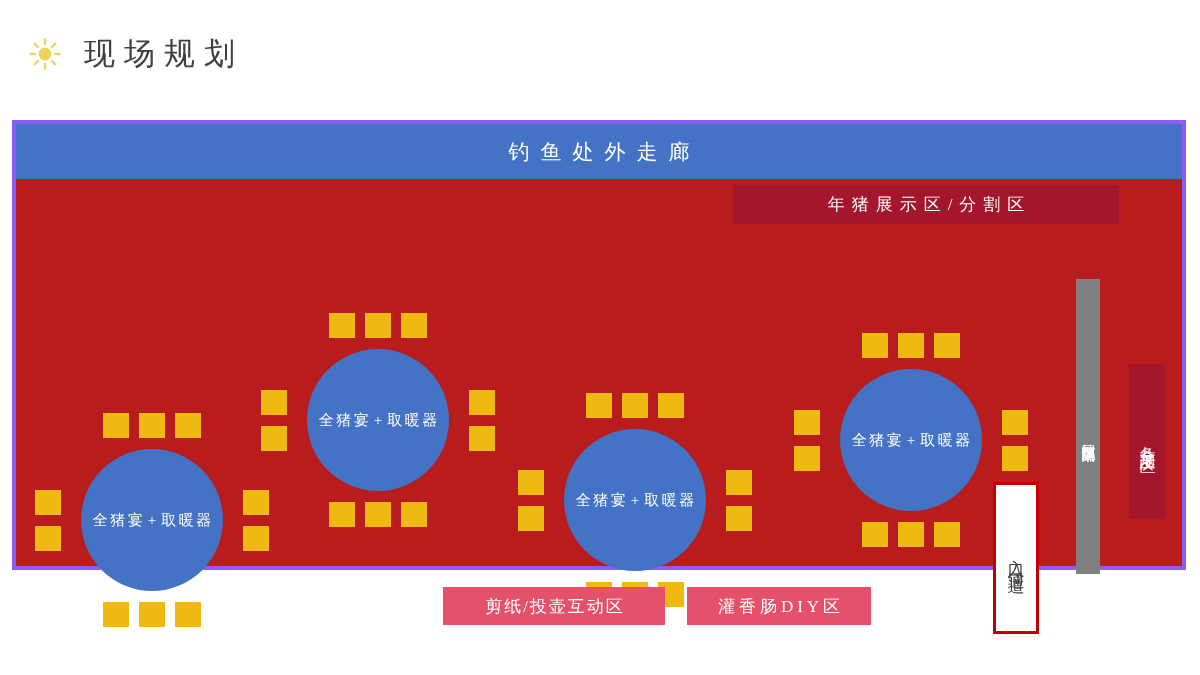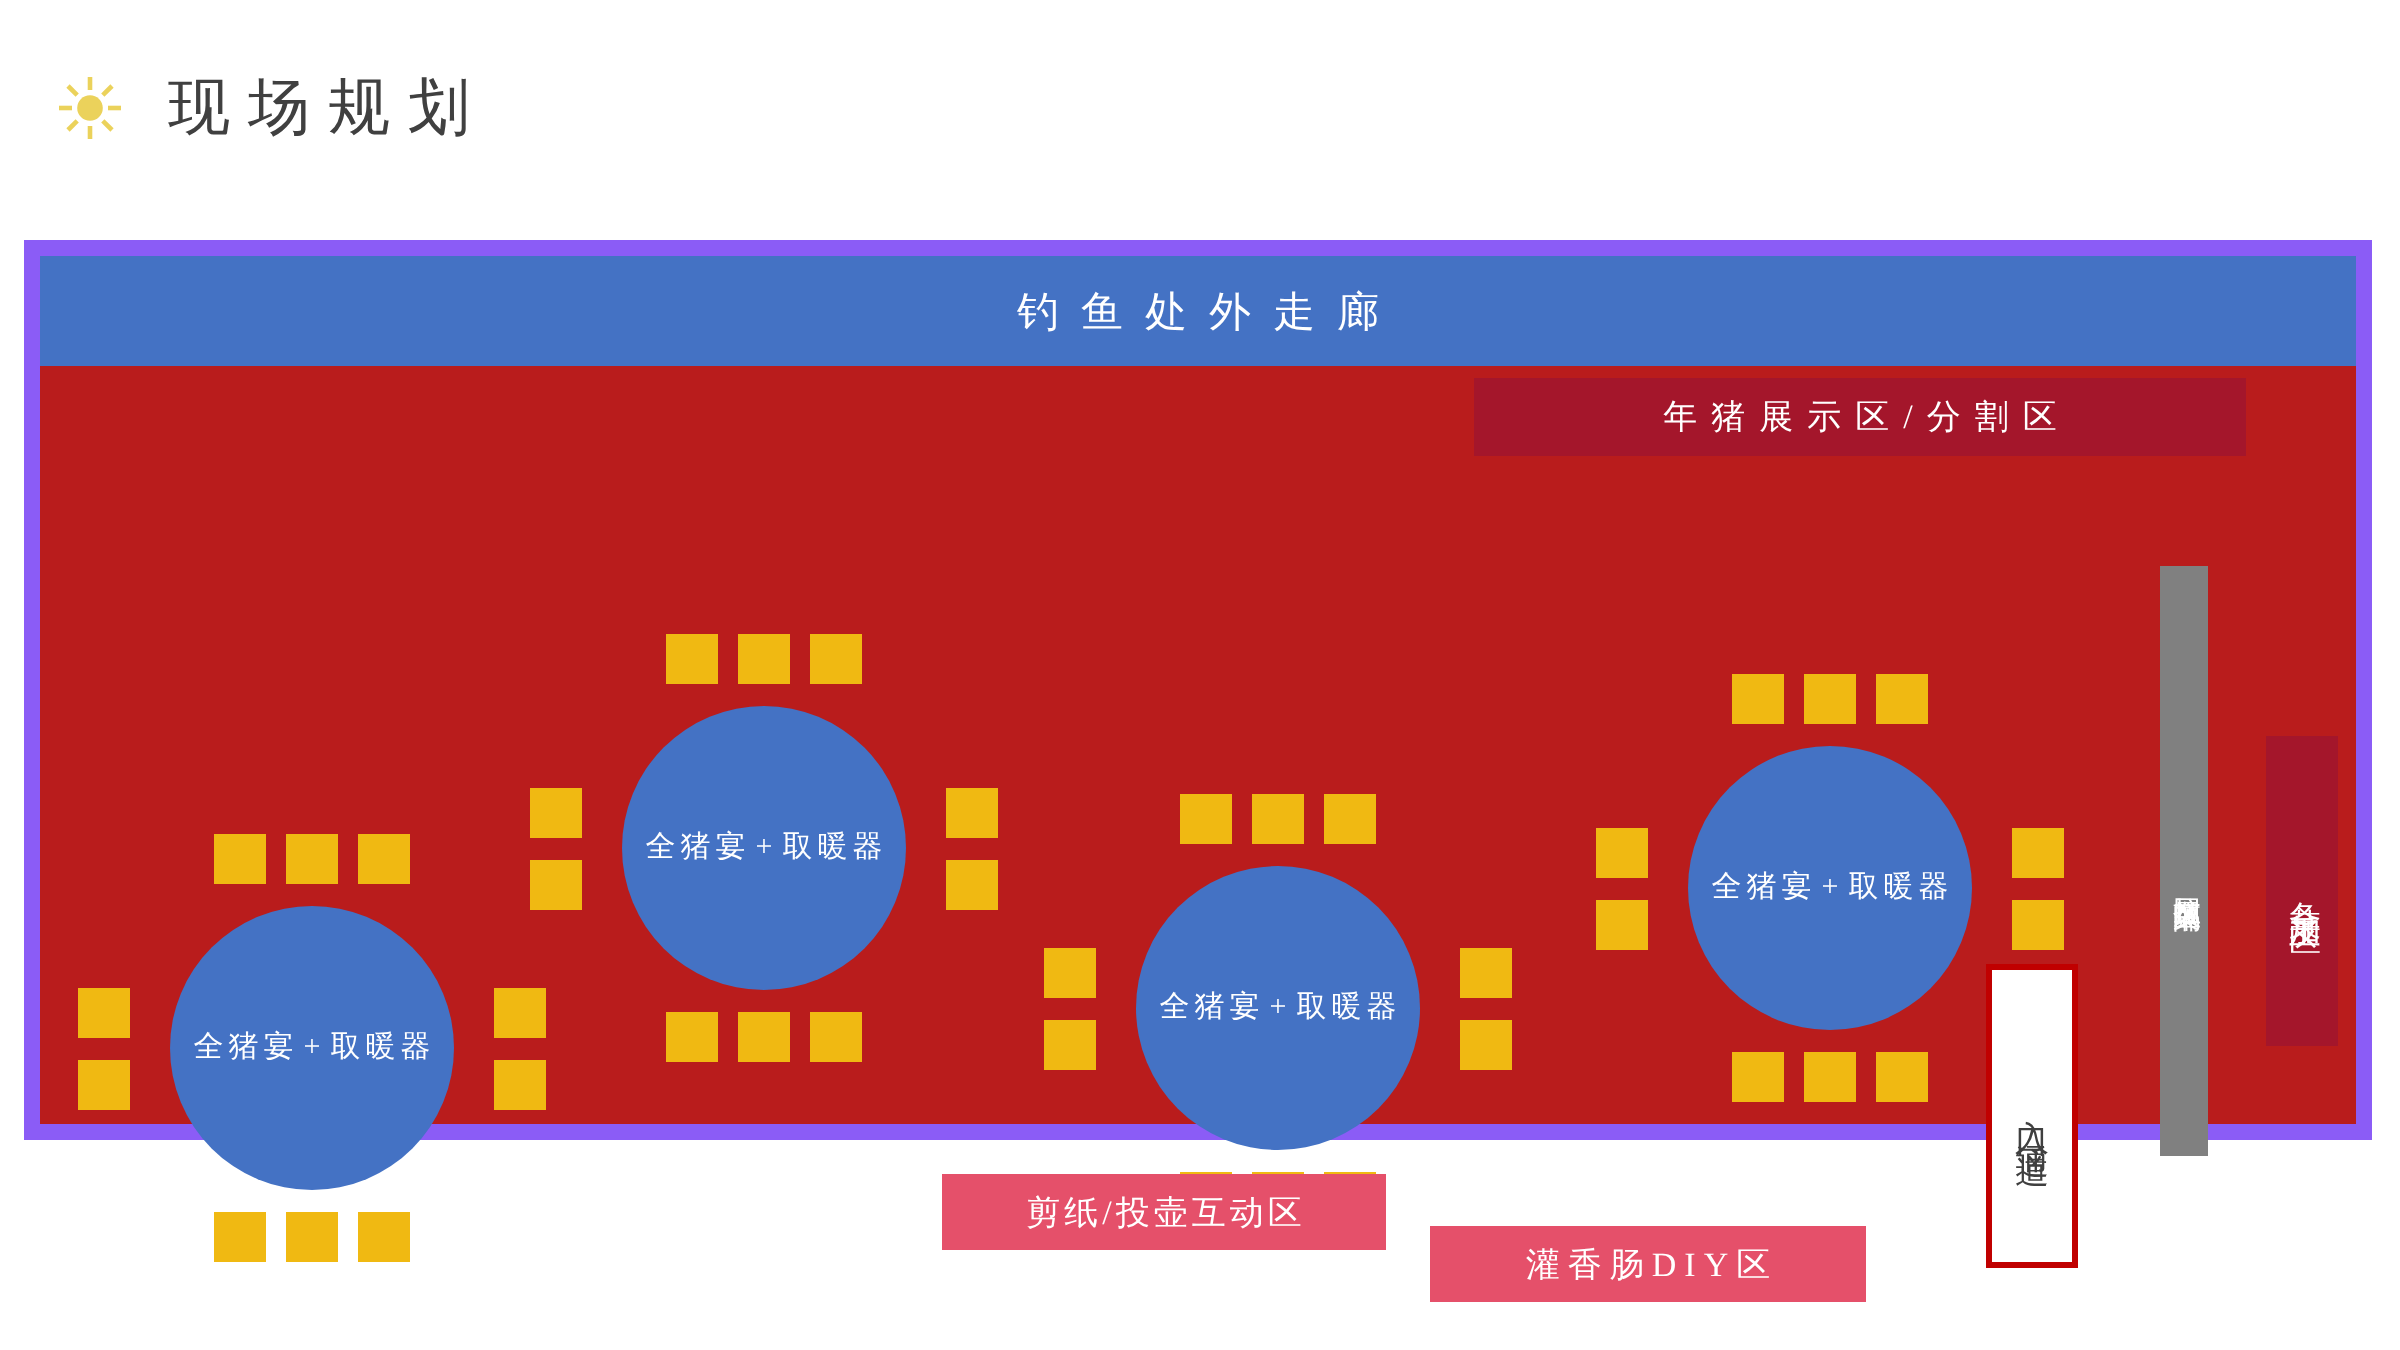--- a/index.html
+++ b/index.html
@@ -32,21 +32,21 @@
     font-family: "Liberation Serif", "DejaVu Serif", serif;
   }
 
   
   #plan-frame {
     position: absolute;
     left: 12px;
     top: 120px;
     width: 1174px;
     height: 450px;
-    border: 8px solid #8b5cf6;
+    border: 4px solid #8b5cf6;
     background: #ffffff;
   }
 
   #corridor-header {
     position: absolute;
     left: 0;
     top: 0;
     width: 100%;
     height: 55px;
     background: #4472c4;
@@ -180,24 +180,23 @@
     height: 38px;
     background: #e5506a;
     color: #ffffff;
     display: flex;
     align-items: center;
     justify-content: center;
     font-size: 17px;
     letter-spacing: 2px;
     text-indent: 2px;
     white-space: nowrap;
-    margin-left: 28px;
   }
   #activity-box-0 { left: 443px; top: 587px; width: 222px; }
-  #activity-box-1 { left: 687px; top: 613px; width: 218px; letter-spacing: 4px; text-indent: 4px; }
+  #activity-box-1 { left: 687px; top: 587px; width: 184px; letter-spacing: 4px; text-indent: 4px; }
 </style>
 </head>
 <body>
 
 <div id="title-row">
   <svg id="sun-icon" viewBox="0 0 34 34">
     <circle cx="17" cy="17" r="6.4" fill="#EBD25B"></circle>
     <g stroke="#EBD25B" stroke-width="2.3" stroke-linecap="butt">
       <line x1="17" y1="1.5" x2="17" y2="8"></line>
       <line x1="17" y1="26" x2="17" y2="32.5"></line>

